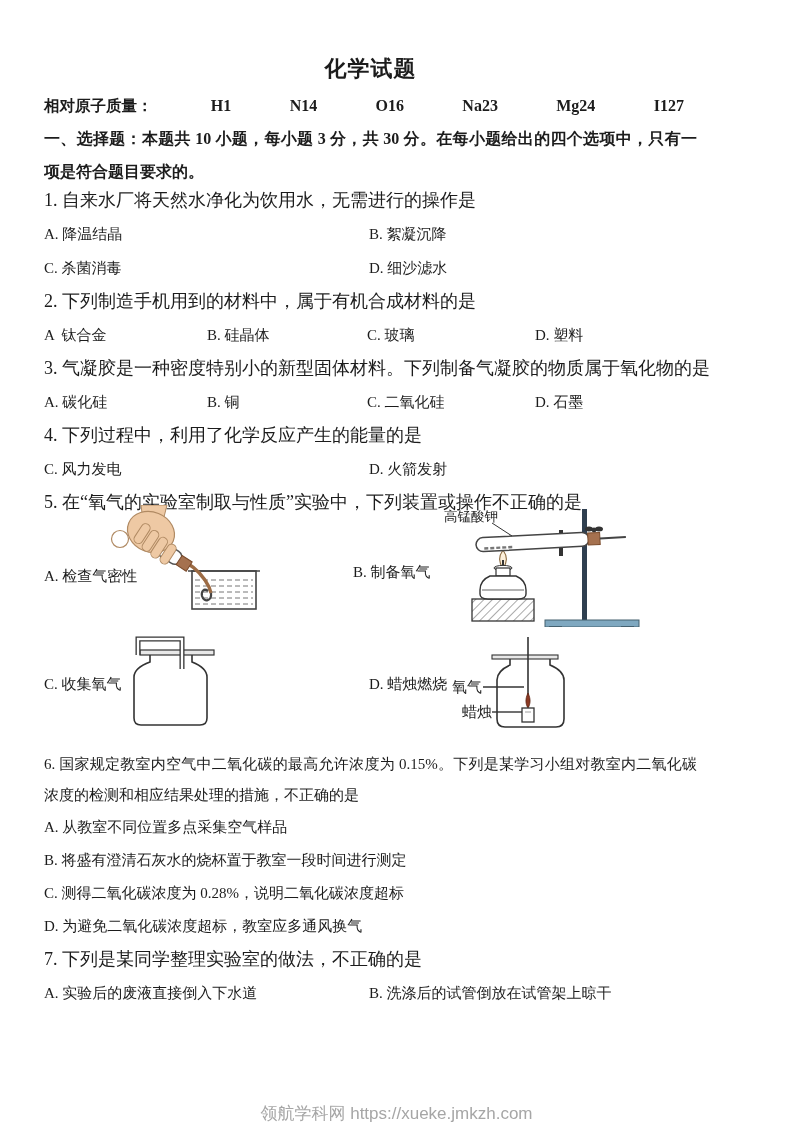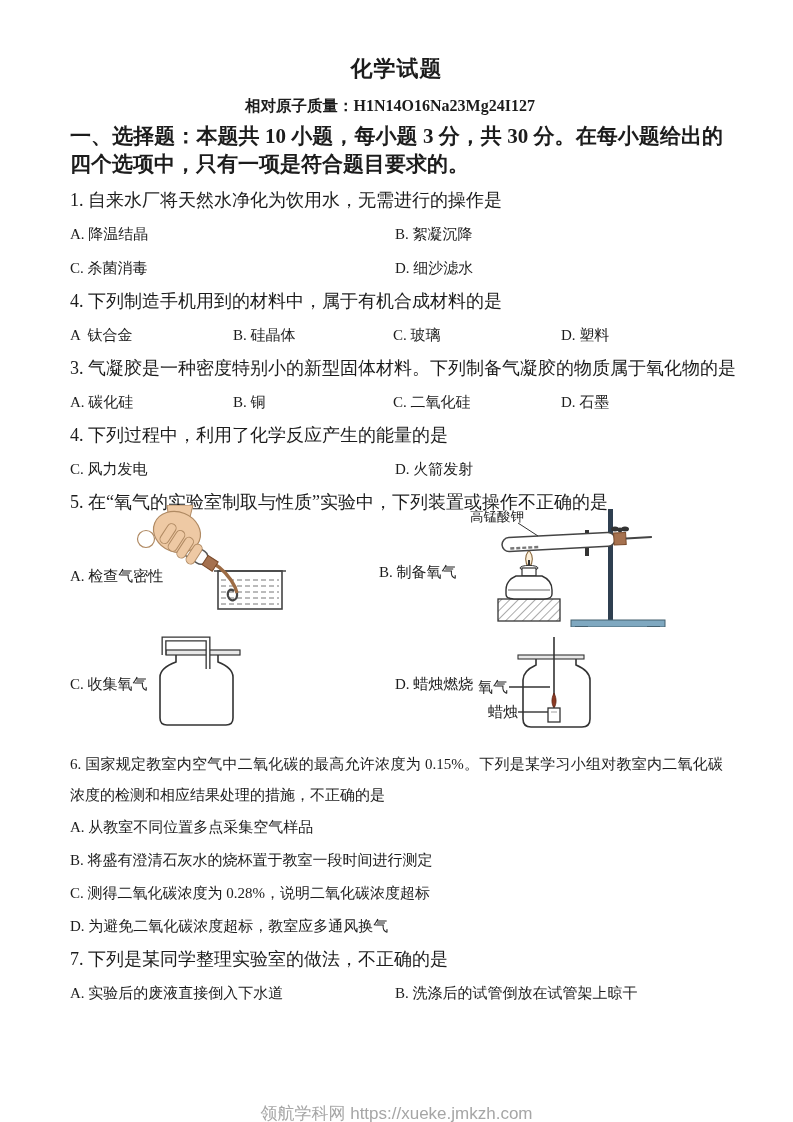--- a/index.html
+++ b/index.html
@@ -1,32 +1,32 @@
 <!DOCTYPE html>
 <html><head>
 <meta charset="utf-8">
 <style>
   html,body{margin:0;padding:0;}
   body{
     width:793px;height:1122px;background:#ffffff;overflow:hidden;
     font-family:"Liberation Serif","DejaVu Serif",serif;
     color:#1c1c1c;position:relative;
   }
-  .content{position:relative;padding:54px 70px 0 70px;width:653px;}
+  .content{position:relative;padding:54px 70px 0 44px;width:653px;}
   .doc-title{
     text-align:center;font-size:22px;font-weight:700;height:34px;line-height:30px;
     letter-spacing:1px;
   }
   .atomic-row{
-    display:flex;justify-content:center;align-items:baseline;
+    display:flex;justify-content:space-between;align-items:baseline;
     font-weight:700;font-size:16px;height:26px;margin-top:8px;width:640px;
   }
   .atomic-row .am-label{font-size:15.5px;}
   .section-intro{
-    font-weight:700;font-size:21px;line-height:28px;text-align:justify;
+    font-weight:700;font-size:16px;line-height:33px;text-align:justify;
     height:62px;overflow:hidden;
   }
   .qt{font-size:18px;line-height:33px;height:33px;white-space:pre;overflow:visible;}
   .qt-wrap{font-size:15px;line-height:31px;text-align:justify;}
   .opts{font-size:15px;}
   .opts span{white-space:pre;}
   .row2{display:grid;grid-template-columns:325px 1fr;line-height:34px;height:34px;}
   .row4{display:grid;grid-template-columns:163px 160px 168px 1fr;line-height:34px;height:34px;}
   .row1col{line-height:33px;height:33px;white-space:pre;font-size:15px;}
   .diag-row{position:relative;font-size:15px;}
@@ -67,21 +67,21 @@
       <span>A. 降温结晶</span>
       <span>B. 絮凝沉降</span>
     </div>
     <div class="opts row2">
       <span>C. 杀菌消毒</span>
       <span>D. 细沙滤水</span>
     </div>
   </div>
 
   <div>
-    <div class="qt">4. 下列制造手机用到的材料中，属于有机合成材料的是</div>
+    <div class="qt">2. 下列制造手机用到的材料中，属于有机合成材料的是</div>
     <div class="opts row4">
       <span>A  钛合金</span>
       <span>B. 硅晶体</span>
       <span>C. 玻璃</span>
       <span>D. 塑料</span>
     </div>
   </div>
 
   <div>
     <div class="qt">3. 气凝胶是一种密度特别小的新型固体材料。下列制备气凝胶的物质属于氧化物的是</div>

